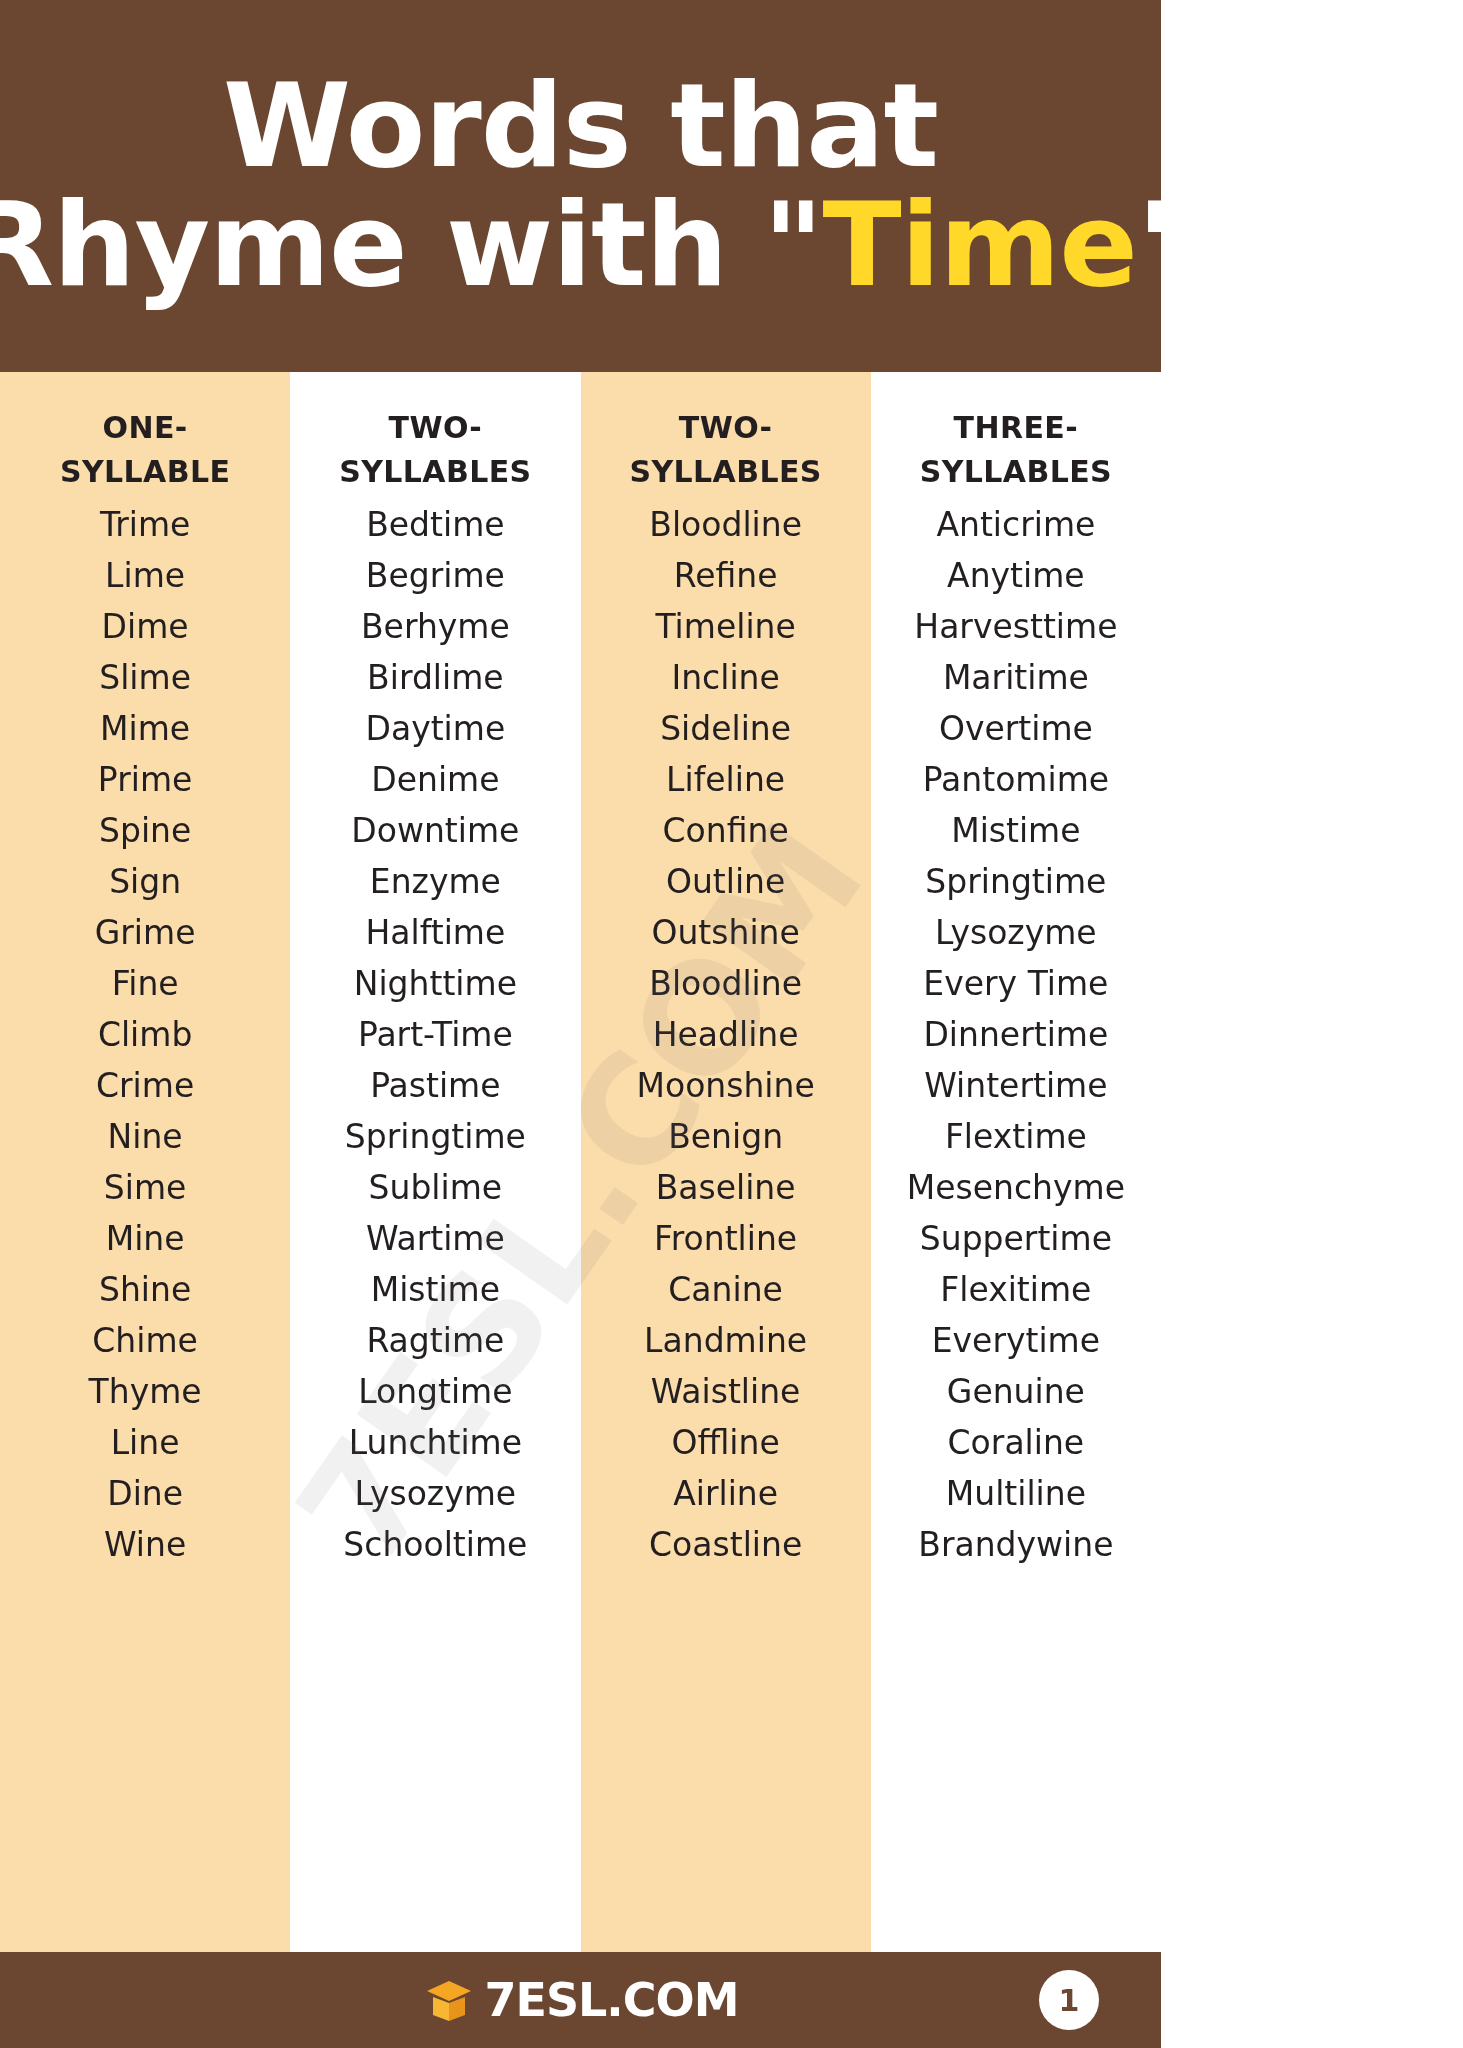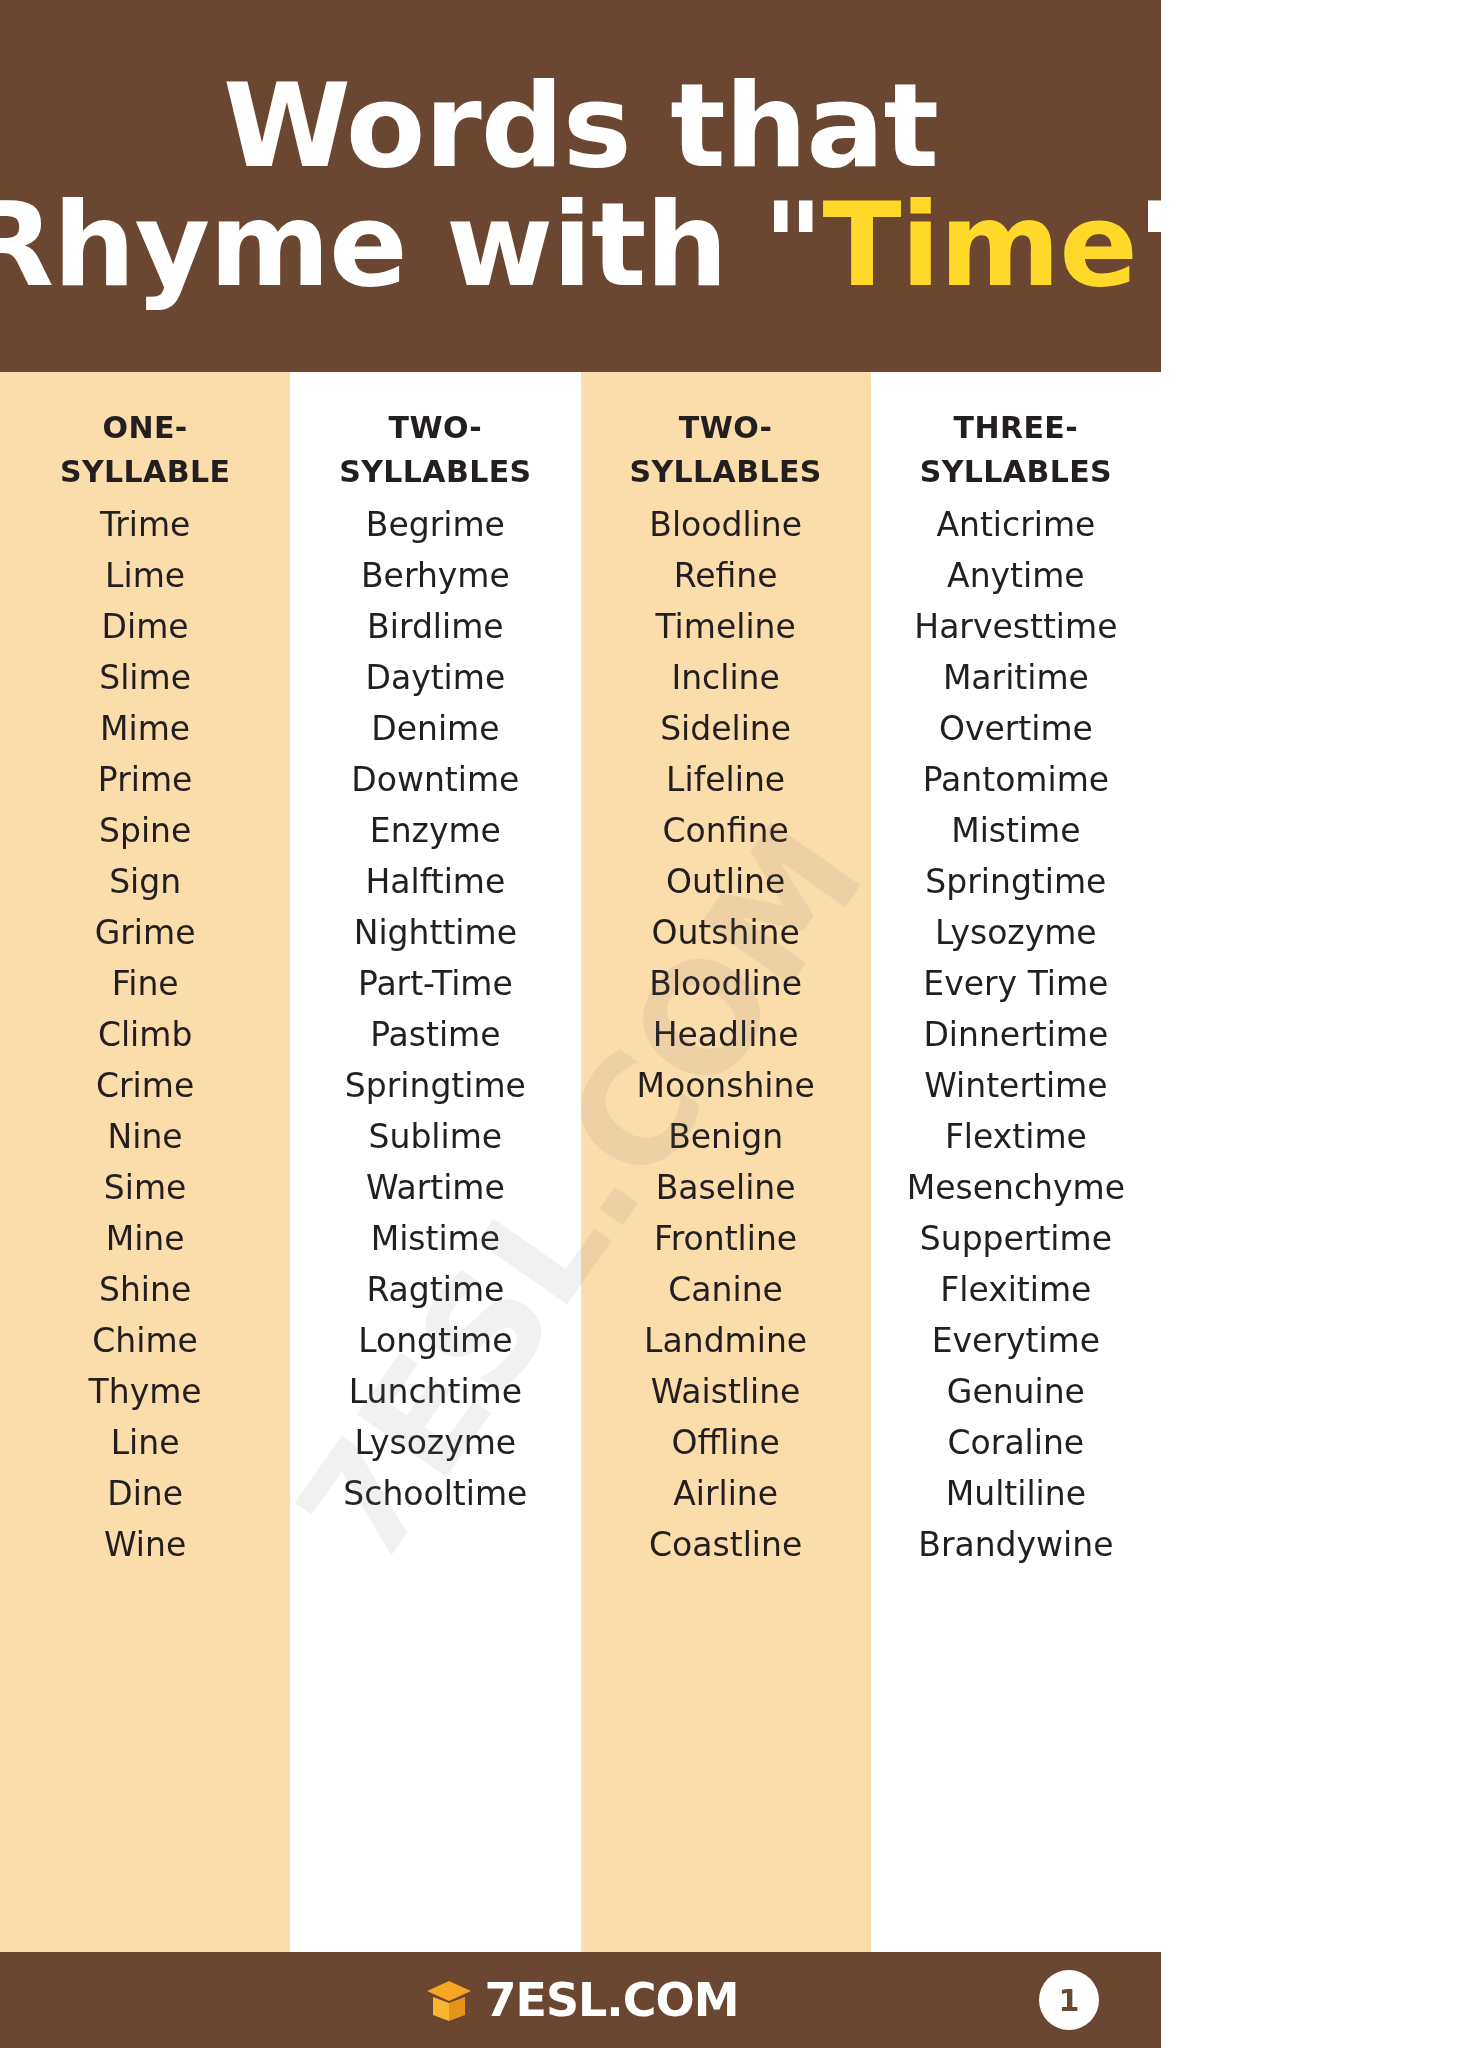--- a/index.html
+++ b/index.html
@@ -200,20 +200,21 @@
       <div class="word">Line</div>
       <div class="word">Dine</div>
       <div class="word">Wine</div>
     </div>
 
     <div class="col plain">
       <div class="col-head">
         <span>TWO-</span>
         <span class="l2">SYLLABLES</span>
       </div>
+      <div class="word">Bedtime</div>
       <div class="word">Begrime</div>
       <div class="word">Berhyme</div>
       <div class="word">Birdlime</div>
       <div class="word">Daytime</div>
       <div class="word">Denime</div>
       <div class="word">Downtime</div>
       <div class="word">Enzyme</div>
       <div class="word">Halftime</div>
       <div class="word">Nighttime</div>
       <div class="word">Part-Time</div>

